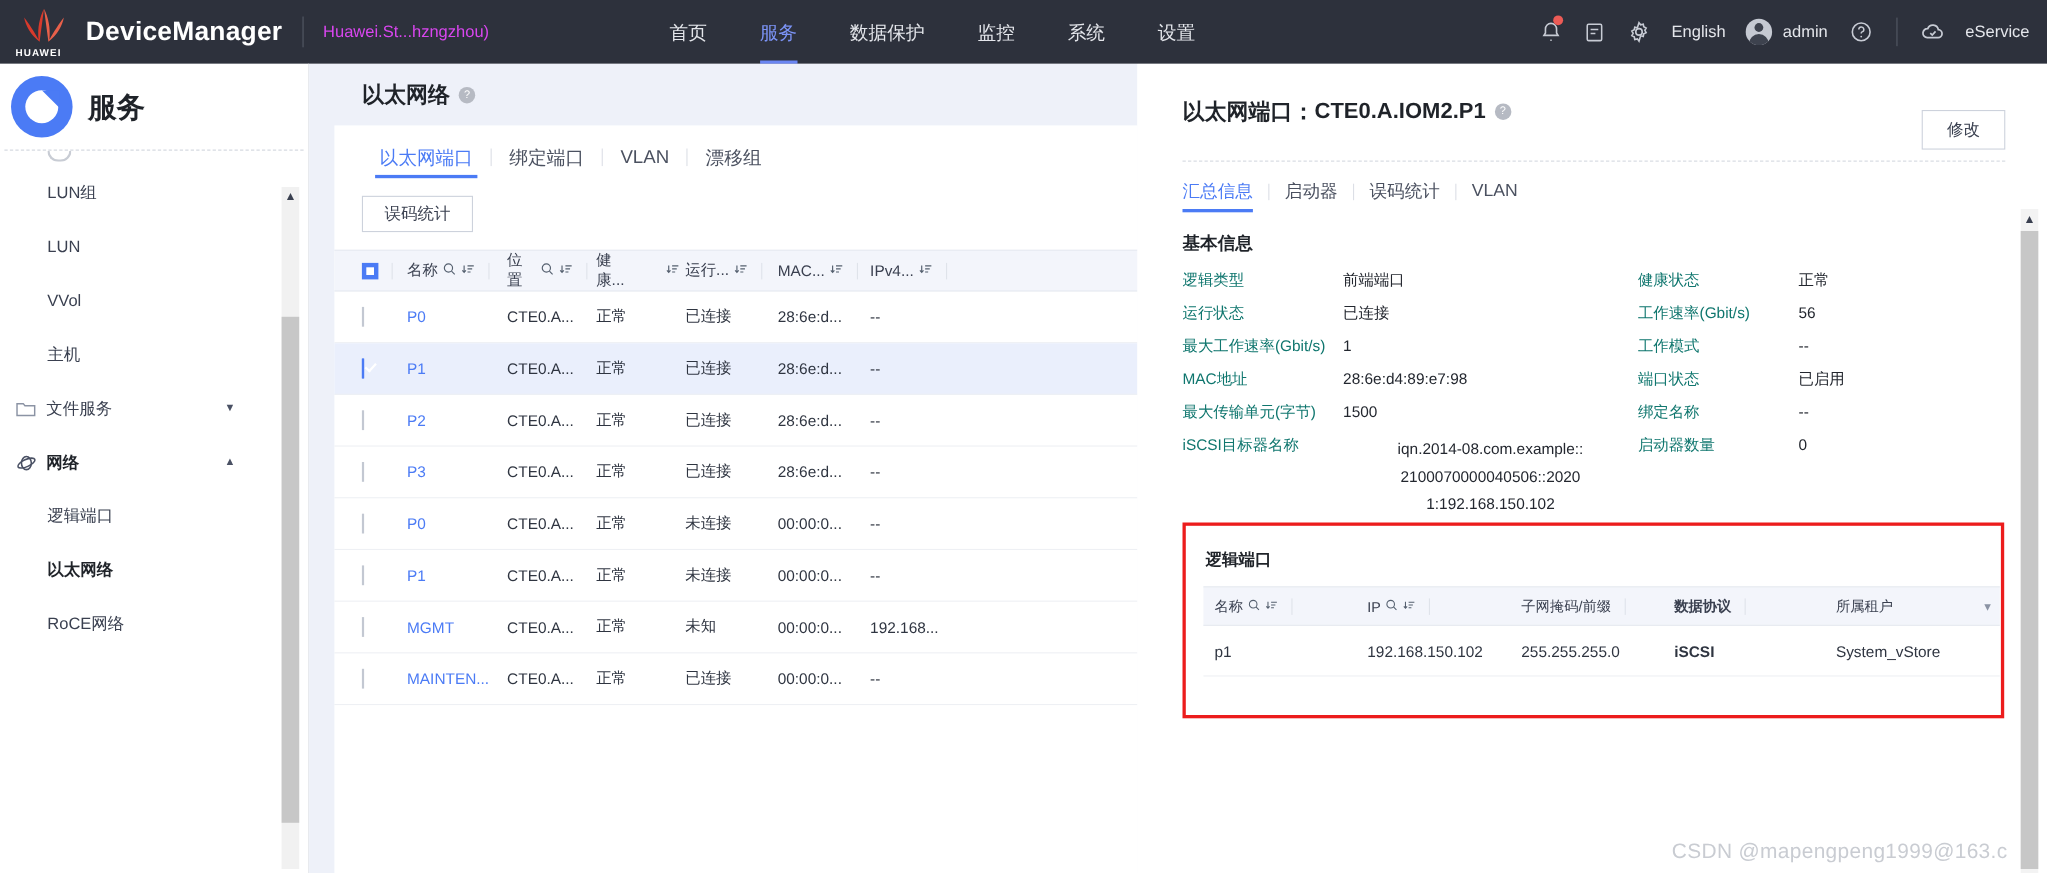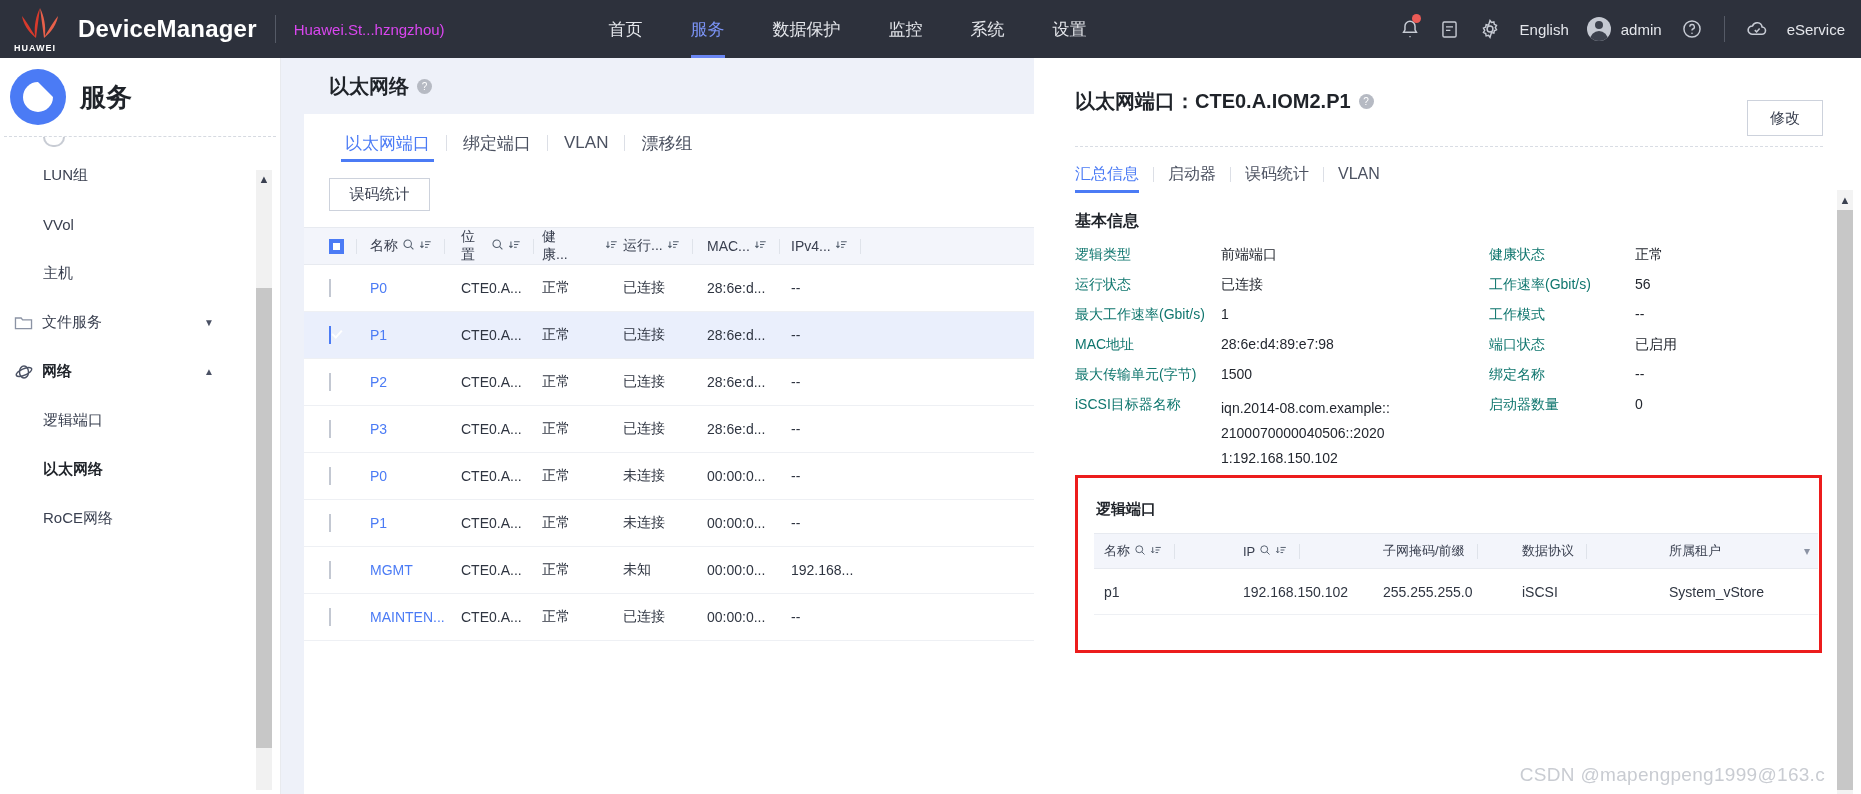--- a/index.html
+++ b/index.html
@@ -205,42 +205,42 @@
   .d-tab-sep { width: 1px; height: 15px; background: #dcdfe6; }
 
   .sec-title { font-size: 16px; font-weight: 700; color: #1f2329; padding-left: 41px; margin-top: 10px; }
   .kv-grid {
     display: grid; grid-template-columns: 146px 268px 146px auto;
     padding-left: 41px; margin-top: 14px; row-gap: 0; column-gap: 0;
     font-size: 14px;
   }
   .kv-k { color: #0f766e; height: 30px; display:flex; align-items:flex-start; }
   .kv-v { color: #23272f; height: 30px; display:flex; align-items:flex-start; }
-  .kv-v.multiline { height: auto; flex-direction: column; line-height: 25px; }
+  .kv-v.multiline { height: auto; flex-direction: column; line-height: 25px; align-items: center; }
 
   
   .redbox {
     position: absolute; left: 41px; top: 417px; width: 747px; height: 178px;
     border: 3px solid #ec1c1c;
   }
   .lp-title { font-size: 15px; font-weight: 700; color: #1f2329; padding: 22px 0 0 18px; }
   .lp-head {
     display: flex; align-items: center; height: 36px; background: #f3f5fb;
     border-top: 1px solid #e7eaf0; border-bottom: 1px solid #e7eaf0;
     margin: 14px 0 0 16px; width: 724px; font-size: 13px; color: #3a4050; padding-left: 10px;
     position: relative;
   }
   .lp-row {
     display: flex; align-items: center; height: 46px; margin-left: 16px; width: 724px;
     border-bottom: 1px solid #eef0f4; font-size: 14px; color: #2f3541; padding-left: 10px;
   }
   .lpc-name { width: 139px; flex: none; }
   .lpc-ip   { width: 140px; flex: none; }
   .lpc-mask { width: 139px; flex: none; }
-  .lpc-prot { width: 147px; flex: none; }
+  .lpc-prot { width: 147px; flex: none; font-weight: bold; }
   .lpc-tenant { width: 140px; flex: none; }
   .lp-expand { position: absolute; right: 8px; color: #8b93a4; font-size: 12px; cursor: pointer; }
 
   .d-scroll {
     position: absolute; right: 8px; top: 132px; width: 16px; height: 648px; background: #f3f3f3;
   }
   .d-scroll .up {
     position:absolute; top:0; left:0; width:16px; height: 20px; display:flex;
     align-items:center; justify-content:center; color:#3a4050; font-size: 11px;
   }
@@ -335,20 +335,23 @@
     </div>
     <div class="sb-divider"></div>
 
     <div class="sb-list">
       <div class="sb-partial">
         <div class="arc"></div>
       </div>
 
       <div class="sb-item">
         <span>LUN组</span>
+      </div>
+      <div class="sb-item">
+        <span>LUN</span>
       </div>
       <div class="sb-item">
         <span>VVol</span>
       </div>
       <div class="sb-item">
         <span>主机</span>
       </div>
 
       <div class="sb-item group">
         <span class="sb-ico">

